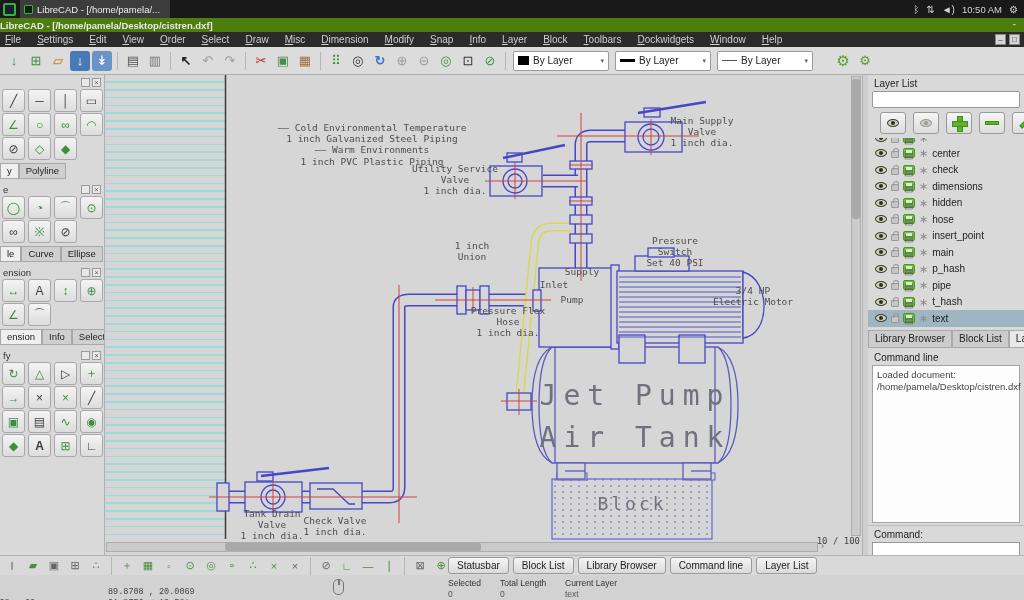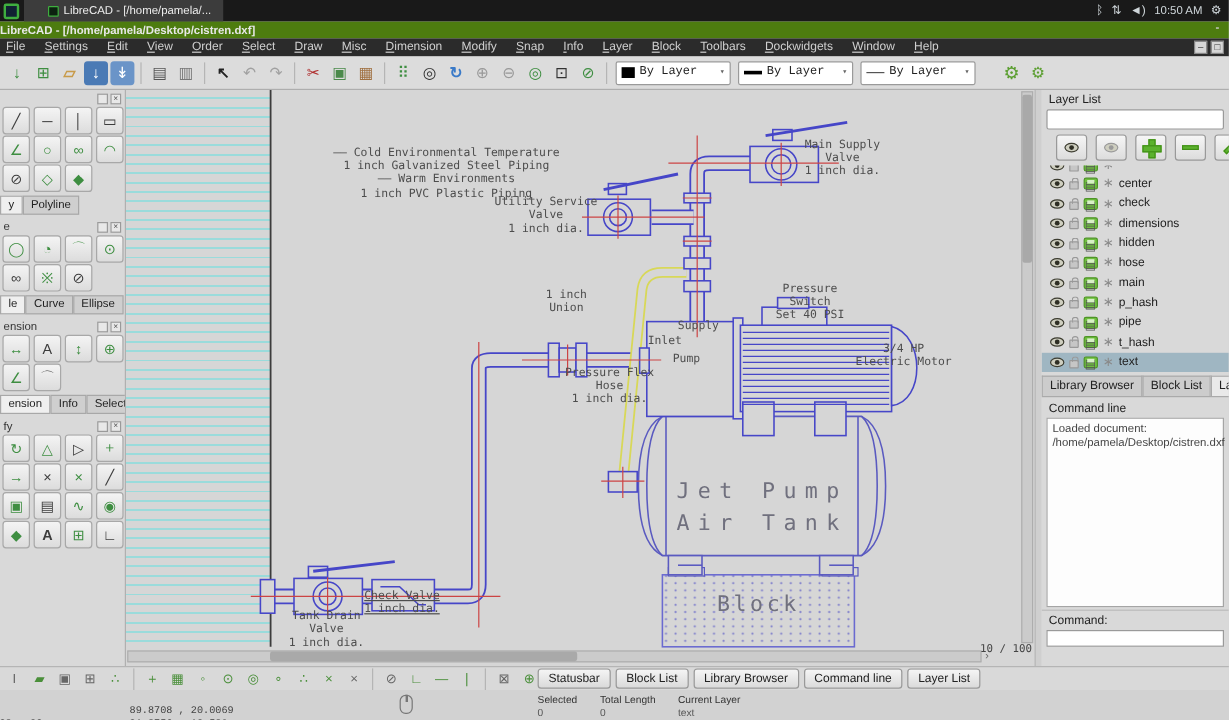--- a/index.html
+++ b/index.html
@@ -1,21 +1,21 @@
 <!DOCTYPE html>
 <html><head>
 <meta charset="utf-8">
 <style>
   * { margin:0; padding:0; box-sizing:border-box; }
   html,body { width:1024px; height:600px; overflow:hidden; font-family:"Liberation Sans", sans-serif; background:#d6d6d6; }
 
   
   .taskbar { position:absolute; left:0; top:0; width:1024px; height:18px; background:#191919; display:flex; align-items:center; color:#ddd; font-size:9.5px; }
   .tb-logo { width:13px; height:13px; margin:0 4px 0 3px; background:#123; border:2px solid #3fae3f; border-radius:2px; }
-  .task-tab { display:flex; align-items:center; gap:4px; background:#3c3c3c; height:18px; padding:0 10px 0 20px; color:#eee; }
+  .task-tab { display:flex; align-items:center; gap:4px; background:#3c3c3c; height:18px; padding:0 10px 0 4px; color:#eee; }
   .task-tab .mini { width:9px; height:9px; border:1.5px solid #3fae3f; border-radius:1px; background:#0c2210; }
   .tray { margin-left:auto; display:flex; align-items:center; gap:7px; padding-right:6px; color:#cfd6da; }
   .tray .glyph { font-size:10px; }
   .titlebar { position:absolute; left:0; top:18px; width:1024px; height:14px; background:#4d7c0f; color:#e8e8e8; font-size:9.5px; font-weight:bold; display:flex; align-items:center; justify-content:flex-start; }
   .titlebar .minbtn { position:absolute; right:8px; top:0; color:#ccc; font-weight:bold; }
   .menubar { position:absolute; left:0; top:32px; width:1024px; height:15px; background:#2b2b2b; display:flex; align-items:center; gap:0; font-size:10px; color:#cfcfcf; }
   .menu-item { padding:0 8px; display:inline-block; }
   .menu-item::first-letter { text-decoration:underline; }
   .win-ctrls { margin-left:auto; display:flex; gap:3px; padding-right:4px; }
   .win-ctrls span { width:11px; height:11px; border:1px solid #888; background:#d6d6d6; color:#333; font-size:8px; line-height:9px; text-align:center; }
@@ -41,21 +41,21 @@
   [data-name="order-icon"]::before{content:"⠿"; color:#3e8e41;}
   [data-name="zoom-find-icon"]::before{content:"◎"; color:#333;}
   [data-name="redraw-icon"]::before{content:"↻"; color:#3a7ac8; font-weight:bold;}
   [data-name="zoom-in-icon"]::before{content:"⊕"; color:#999;}
   [data-name="zoom-out-icon"]::before{content:"⊖"; color:#999;}
   [data-name="zoom-auto-icon"]::before{content:"◎"; color:#3e8e41;}
   [data-name="zoom-window-icon"]::before{content:"⊡"; color:#333;}
   [data-name="zoom-pan-icon"]::before{content:"⊘"; color:#3e8e41;}
   [data-name="gear-icon"]::before{content:"⚙"; color:#5a9e2f; font-size:15px;}
   [data-name="gear-doc-icon"]::before{content:"⚙"; color:#5a9e2f;}
-  .combo { height:20px; min-width:96px; background:#fff; border:1px solid #9a9a9a; border-radius:2px; display:flex; align-items:center; gap:4px; padding:0 4px; font-size:10px; color:#222; margin:0 2px;font-family:Liberation Mono, monospace; }
+  .combo { height:20px; min-width:96px; background:#fff; border:1px solid #9a9a9a; border-radius:2px; display:flex; align-items:center; gap:4px; padding:0 4px; font-size:10px; color:#222; margin:0 2px; }
   .combo .arrow { margin-left:auto; font-size:7px; color:#666; }
   .sw-color { width:11px; height:9px; background:#000; }
   .sw-width { width:15px; height:3px; background:#000; }
   .sw-line  { width:15px; height:1px; background:#555; }
 
   
   .mainrow { position:absolute; left:0; top:75px; width:1024px; height:480px; display:flex; }
   .leftdocks { width:105px; background:#d9d9d9; border-right:1px solid #b0b0b0; padding-top:1px; overflow:hidden; }
   .dock { margin-bottom:4px; }
   .dhead { height:13px; display:flex; align-items:center; padding:0 3px; font-size:9.5px; color:#333; }
@@ -87,21 +87,21 @@
   .d4 .tool:nth-of-type(11)::before{content:"∿"; color:#3e8e41;} .d4 .tool:nth-of-type(12)::before{content:"◉"; color:#3e8e41;}
   .d4 .tool:nth-of-type(13)::before{content:"◆"; color:#3e8e41;} .d4 .tool:nth-of-type(14)::before{content:"A"; font-weight:bold;}
   .d4 .tool:nth-of-type(15)::before{content:"⊞"; color:#3e8e41;} .d4 .tool:nth-of-type(16)::before{content:"∟";}
 
   
   .canvas { position:relative; width:757px; height:480px; background:#d6d6d6; overflow:hidden; }
   .stripes { position:absolute; left:0; top:0; width:120px; height:464px;
     background:repeating-linear-gradient(180deg, rgba(0,0,0,0) 0 6.2px, #9adbdb 6.2px 7.8px); }
   .cadsvg { position:absolute; left:0; top:0; }
   .cadtext { position:absolute; font-family:"DejaVu Sans Mono", monospace; font-size:9.5px; line-height:1.18; color:#4d4d4d; white-space:pre-line; text-align:center; transform:translateX(-50%); }
-  .tanktext { font-size:18px; letter-spacing:7px; color:#70707e; line-height:1.5;margin-top:21px; }
+  .tanktext { font-size:28px; letter-spacing:7px; color:#70707e; line-height:1.5; }
   .blocktext { font-size:18px; letter-spacing:3px; color:#70707e; }
   .zoomind { position:absolute; right:2px; top:461px; font-size:9px; color:#444; font-family:"DejaVu Sans Mono", monospace; }
   .hscroll { position:absolute; left:1px; top:467px; width:712px; height:10px; background:#cbcbcb; border:1px solid #adadad; }
   .hthumb { position:absolute; left:118px; top:0; width:256px; height:8px; background:#a9a9a9; border-radius:2px; }
   .harrow { position:absolute; left:716px; top:466px; font-size:9px; color:#666; }
   .vscroll { position:absolute; right:1px; top:1px; width:10px; height:460px; background:#cbcbcb; border:1px solid #adadad; }
   .vthumb { position:absolute; left:0; top:2px; width:8px; height:140px; background:#a9a9a9; border-radius:2px; }
 
   
   .splitter { width:6px; background:#cfcfcf; border-left:1px solid #b0b0b0; }
@@ -488,21 +488,21 @@
 Electric Motor</div>
     <div class="cadtext" style="left:403px; top:230px;" data-name="flex-hose-label">Pressure Flex
 Hose
 1 inch dia.</div>
     <div class="cadtext tanktext" style="left:530px; top:300px;" data-name="tank-label">Jet Pump
 Air Tank</div>
     <div class="cadtext blocktext" style="left:527px; top:418px;" data-name="block-label">Block</div>
     <div class="cadtext" style="left:167px; top:433px;" data-name="tank-drain-label">Tank Drain
 Valve
 1 inch dia.</div>
-    <div class="cadtext" style="left:230px; top:416px;text-decoration:underline;" data-name="check-valve-label">Check Valve
+    <div class="cadtext" style="left:230px; top:440px;" data-name="check-valve-label">Check Valve
 1 inch dia.</div>
 
     <div class="hscroll" data-name="horizontal-scrollbar">
         <div class="hthumb" data-name="h-scroll-thumb"></div>
       </div>
     <div class="harrow" data-name="scroll-right-arrow-icon">›</div>
     <div class="vscroll" data-name="vertical-scrollbar">
         <div class="vthumb" data-name="v-scroll-thumb"></div>
       </div>
     <div class="zoomind" data-name="zoom-indicator">10 / 100</div>
@@ -577,20 +577,29 @@
         <span data-name="layer-name">hidden</span>
       </div>
       <div class="lrow" data-name="layer-row">
         <span class="licons">
             <span class="i-eye" data-name="eye-icon"></span>
             <span class="i-lock" data-name="lock-icon"></span>
             <span class="i-print" data-name="print-icon"></span>
             <span class="i-hash" data-name="construction-icon"></span>
           </span>
         <span data-name="layer-name">hose</span>
+      </div>
+      <div class="lrow" data-name="layer-row">
+        <span class="licons">
+            <span class="i-eye" data-name="eye-icon"></span>
+            <span class="i-lock" data-name="lock-icon"></span>
+            <span class="i-print" data-name="print-icon"></span>
+            <span class="i-hash" data-name="construction-icon"></span>
+          </span>
+        <span data-name="layer-name">insert_point</span>
       </div>
       <div class="lrow" data-name="layer-row">
         <span class="licons">
             <span class="i-eye" data-name="eye-icon"></span>
             <span class="i-lock" data-name="lock-icon"></span>
             <span class="i-print" data-name="print-icon"></span>
             <span class="i-hash" data-name="construction-icon"></span>
           </span>
         <span data-name="layer-name">main</span>
       </div>

